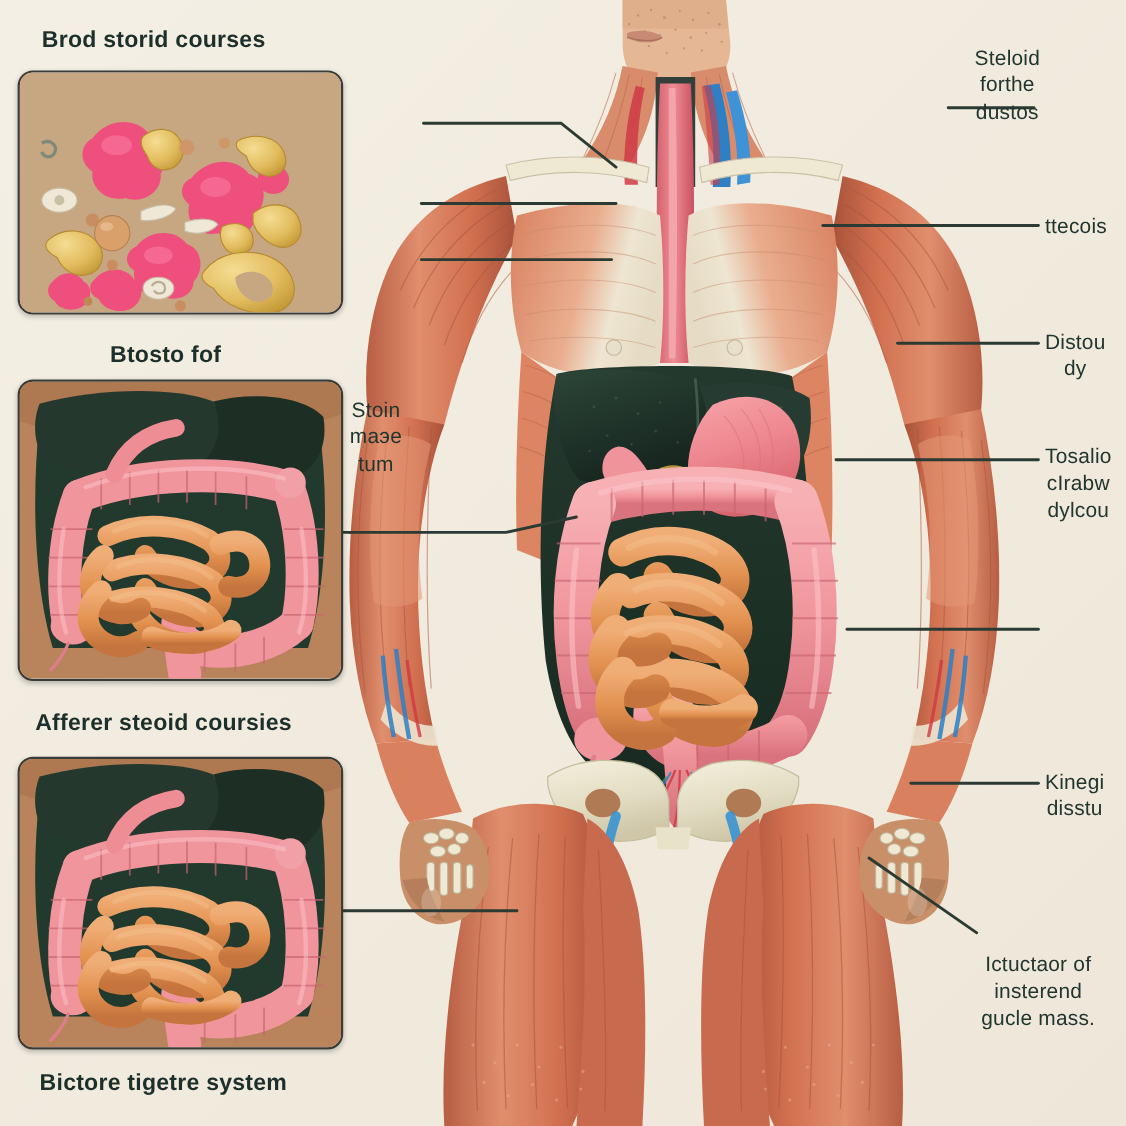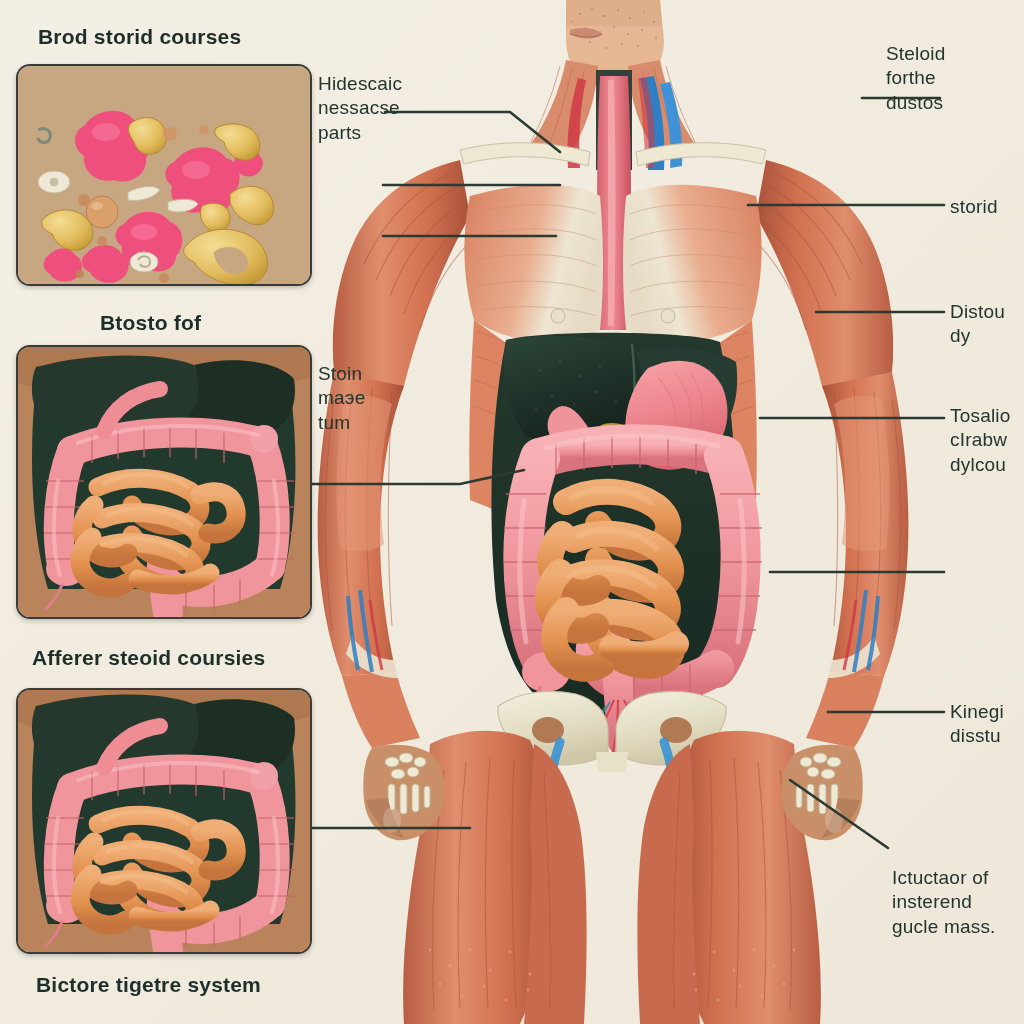--- a/index.html
+++ b/index.html
@@ -3,21 +3,21 @@
 <meta charset="utf-8">
 <style>
   html,body{margin:0;padding:0;}
   body{
     width:1024px;height:1024px;overflow:hidden;
     background:#f2ece0;
     font-family:"Liberation Sans","DejaVu Sans",sans-serif;
     position:relative;
   }
   #stage{position:absolute;inset:0;width:1002px;height:1024px;}
-  .lbl{position:absolute;color:#22352f;font-size:19px;line-height:1.28;letter-spacing:.2px;white-space:pre-line;}
+  .lbl{position:absolute;color:#22352f;font-size:19px;line-height:1.28;letter-spacing:.2px;white-space:pre-line;text-align:center;}
   .lbl.bold{font-weight:bold;}
   .panel-title{position:absolute;color:#1d2f2a;font-size:21px;font-weight:bold;letter-spacing:.2px;white-space:nowrap;}
   .panel{position:absolute;border:2px solid #3a3a36;border-radius:14px;overflow:hidden;box-shadow:0 2px 5px rgba(0,0,0,.22);}
   svg{display:block;}
   .leader{stroke:#2b3a33;stroke-width:2.6;fill:none;stroke-linecap:round;}
 </style>
 </head>
 <body>
 
 <div id="stage">
@@ -706,31 +706,28 @@
       <path d="M86 130 C114 116 150 120 170 134"></path>
       <path d="M90 162 C118 150 154 156 174 172"></path>
       <path d="M84 192 C112 180 148 186 168 202"></path>
     </g>
     <path d="M86 78 C96 54 116 40 142 36" fill="none" stroke="#ef8d94" stroke-width="16" stroke-linecap="round"></path>
   </svg>
 </div>
 <div class="panel-title" style="left:36px;top:973px;">Bictore tigetre system</div>
 <div class="panel-title" style="left:32px;top:646px;">Afferer steoid coursies</div>
 
-<div class="lbl" style="left:318px;top:72px;">Hidescaic
-nessacse
-parts</div>
 <div class="lbl" style="left:318px;top:362px;">Stoin
 maэe
 tum</div>
 
 <div class="lbl" style="left:886px;top:42px;">Steloid
 forthe
 dustos</div>
-<div class="lbl" style="left:950px;top:195px;">storid</div>
+<div class="lbl" style="left:950px;top:195px;">ttecois</div>
 <div class="lbl" style="left:950px;top:300px;">Distou
 dy</div>
 <div class="lbl" style="left:950px;top:404px;">Tosalio
 cIrabw
 dylcou</div>
 <div class="lbl" style="left:950px;top:700px;">Kinegi
 disstu</div>
 <div class="lbl" style="left:892px;top:838px;margin-top:28px;">Ictuctaor of
 insterend
 gucle mass.</div>

